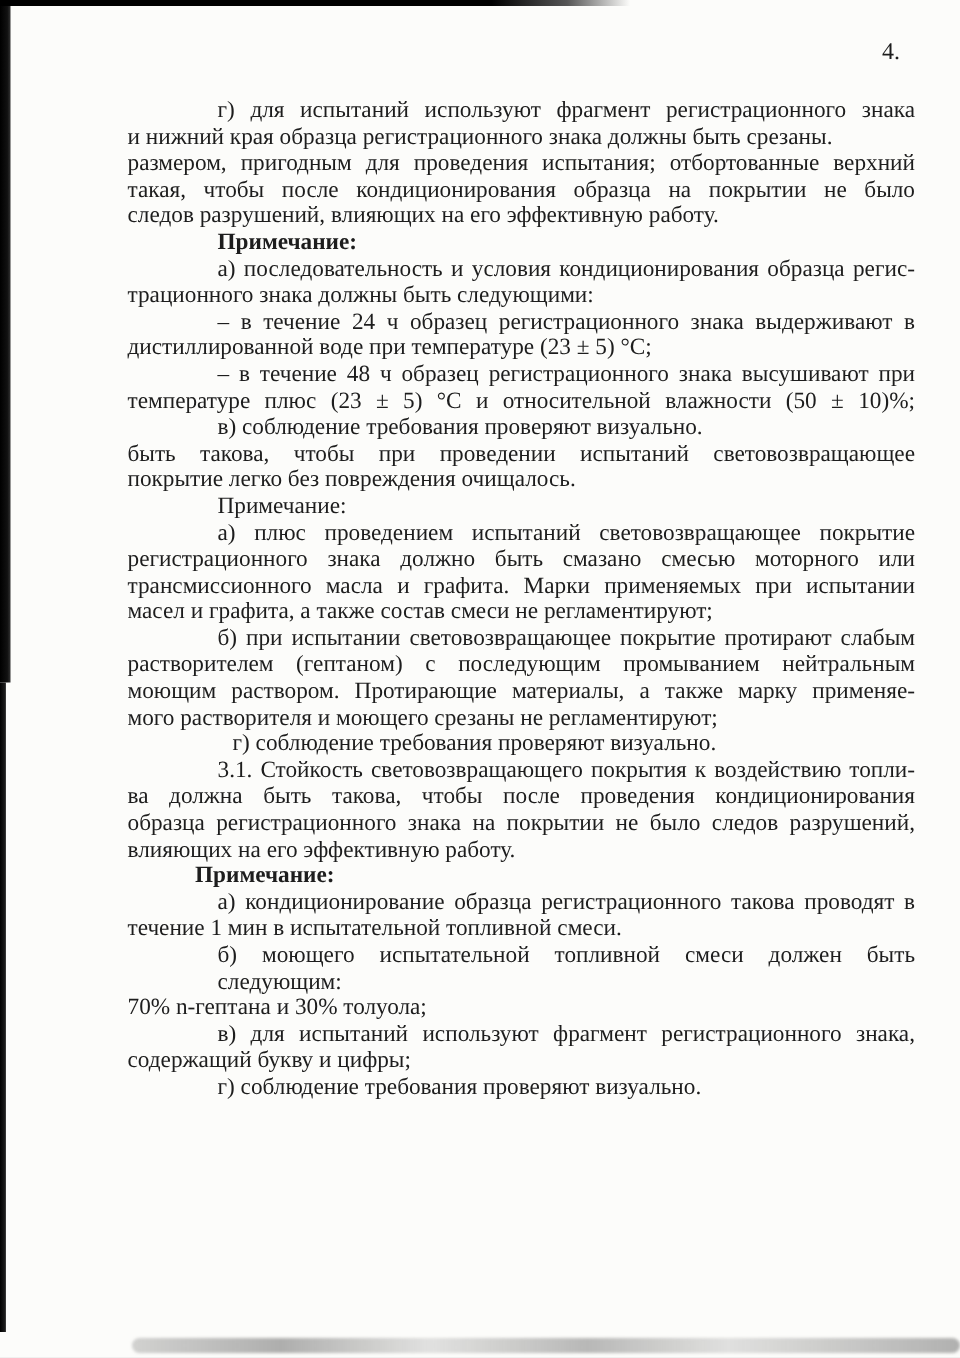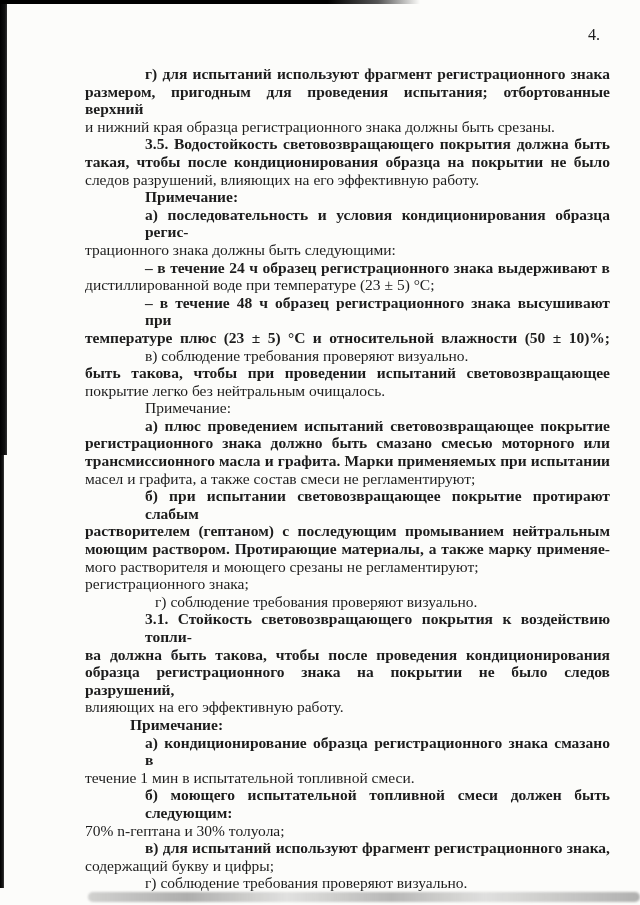--- a/index.html
+++ b/index.html
@@ -44,71 +44,69 @@
     font-size: 16px;
   }
   .text-block {
     position: absolute;
     top: 65px; left: 85px;
     width: 525px;
     font-size: 15.5px;
     line-height: 17.6px;
   }
   .line { text-align: left; min-height: 17.6px; }
-  .line.j { text-align: justify; text-align-last: justify; font-weight: bold; }
+  .line.j { text-align: justify; text-align-last: justify; }
   .line.b { font-weight: bold; }
   .line.i1 { padding-left: 60px; }
   .line.i2 { padding-left: 70px; }
   .line.i3 { padding-left: 45px; }
 </style>
 </head>
 <body>
 
 <div class="page">
   <div class="scan-edge-left-thick"></div>
   <div class="scan-edge-left-thin"></div>
   <div class="scan-edge-top"></div>
   <div class="scan-smudge-bottom"></div>
 
   <div class="page-number">4.</div>
 
   <div class="text-block" id="text-block">
       <div class="line j i1">г) для испытаний используют фрагмент регистрационного знака</div>
+      <div class="line">и нижний края образца регистрационного знака должны быть срезаны.</div>
       <div class="line j">размером, пригодным для проведения испытания; отбортованные верхний</div>
-      <div class="line">и нижний края образца регистрационного знака должны быть срезаны.</div>
-      <div class="line j i1">3.5. Водостойкость световозвращающего покрытия должна быть</div>
       <div class="line j">такая, чтобы после кондиционирования образца на покрытии не было</div>
       <div class="line">следов разрушений, влияющих на его эффективную работу.</div>
       <div class="line b i1">Примечание:</div>
       <div class="line j i1">а) последовательность и условия кондиционирования образца регис-</div>
       <div class="line">трационного знака должны быть следующими:</div>
       <div class="line j i1">– в течение 24 ч образец регистрационного знака выдерживают в</div>
       <div class="line">дистиллированной воде при температуре (23 ± 5) °С;</div>
       <div class="line j i1">– в течение 48 ч образец регистрационного знака высушивают при</div>
       <div class="line j">температуре плюс (23 ± 5) °С и относительной влажности (50 ± 10)%;</div>
       <div class="line i1">в) соблюдение требования проверяют визуально.</div>
       <div class="line j">быть такова, чтобы при проведении испытаний световозвращающее</div>
-      <div class="line">покрытие легко без нейтральным очищалось.</div>
+      <div class="line">покрытие легко без повреждения очищалось.</div>
       <div class="line i1">Примечание:</div>
       <div class="line j i1">а) плюс проведением испытаний световозвращающее покрытие</div>
       <div class="line j">регистрационного знака должно быть смазано смесью моторного или</div>
       <div class="line j">трансмиссионного масла и графита. Марки применяемых при испытании</div>
       <div class="line">масел и графита, а также состав смеси не регламентируют;</div>
       <div class="line j i1">б) при испытании световозвращающее покрытие протирают слабым</div>
       <div class="line j">растворителем (гептаном) с последующим промыванием нейтральным</div>
       <div class="line j">моющим раствором. Протирающие материалы, а также марку применяе-</div>
       <div class="line">мого растворителя и моющего срезаны не регламентируют;</div>
-      <div class="line">регистрационного знака;</div>
       <div class="line i2">г) соблюдение требования проверяют визуально.</div>
       <div class="line j i1">3.1. Стойкость световозвращающего покрытия к воздействию топли-</div>
       <div class="line j">ва должна быть такова, чтобы после проведения кондиционирования</div>
       <div class="line j">образца регистрационного знака на покрытии не было следов разрушений,</div>
       <div class="line">влияющих на его эффективную работу.</div>
       <div class="line b i3">Примечание:</div>
-      <div class="line j i1">а) кондиционирование образца регистрационного знака смазано в</div>
+      <div class="line j i1">а) кондиционирование образца регистрационного такова проводят в</div>
       <div class="line">течение 1 мин в испытательной топливной смеси.</div>
       <div class="line j i1">б) моющего испытательной топливной смеси должен быть следующим:</div>
       <div class="line">70% n-гептана и 30% толуола;</div>
       <div class="line j i1">в) для испытаний используют фрагмент регистрационного знака,</div>
       <div class="line">содержащий букву и цифры;</div>
       <div class="line i1">г) соблюдение требования проверяют визуально.</div>
     </div>
 </div>
 
 </body></html>

